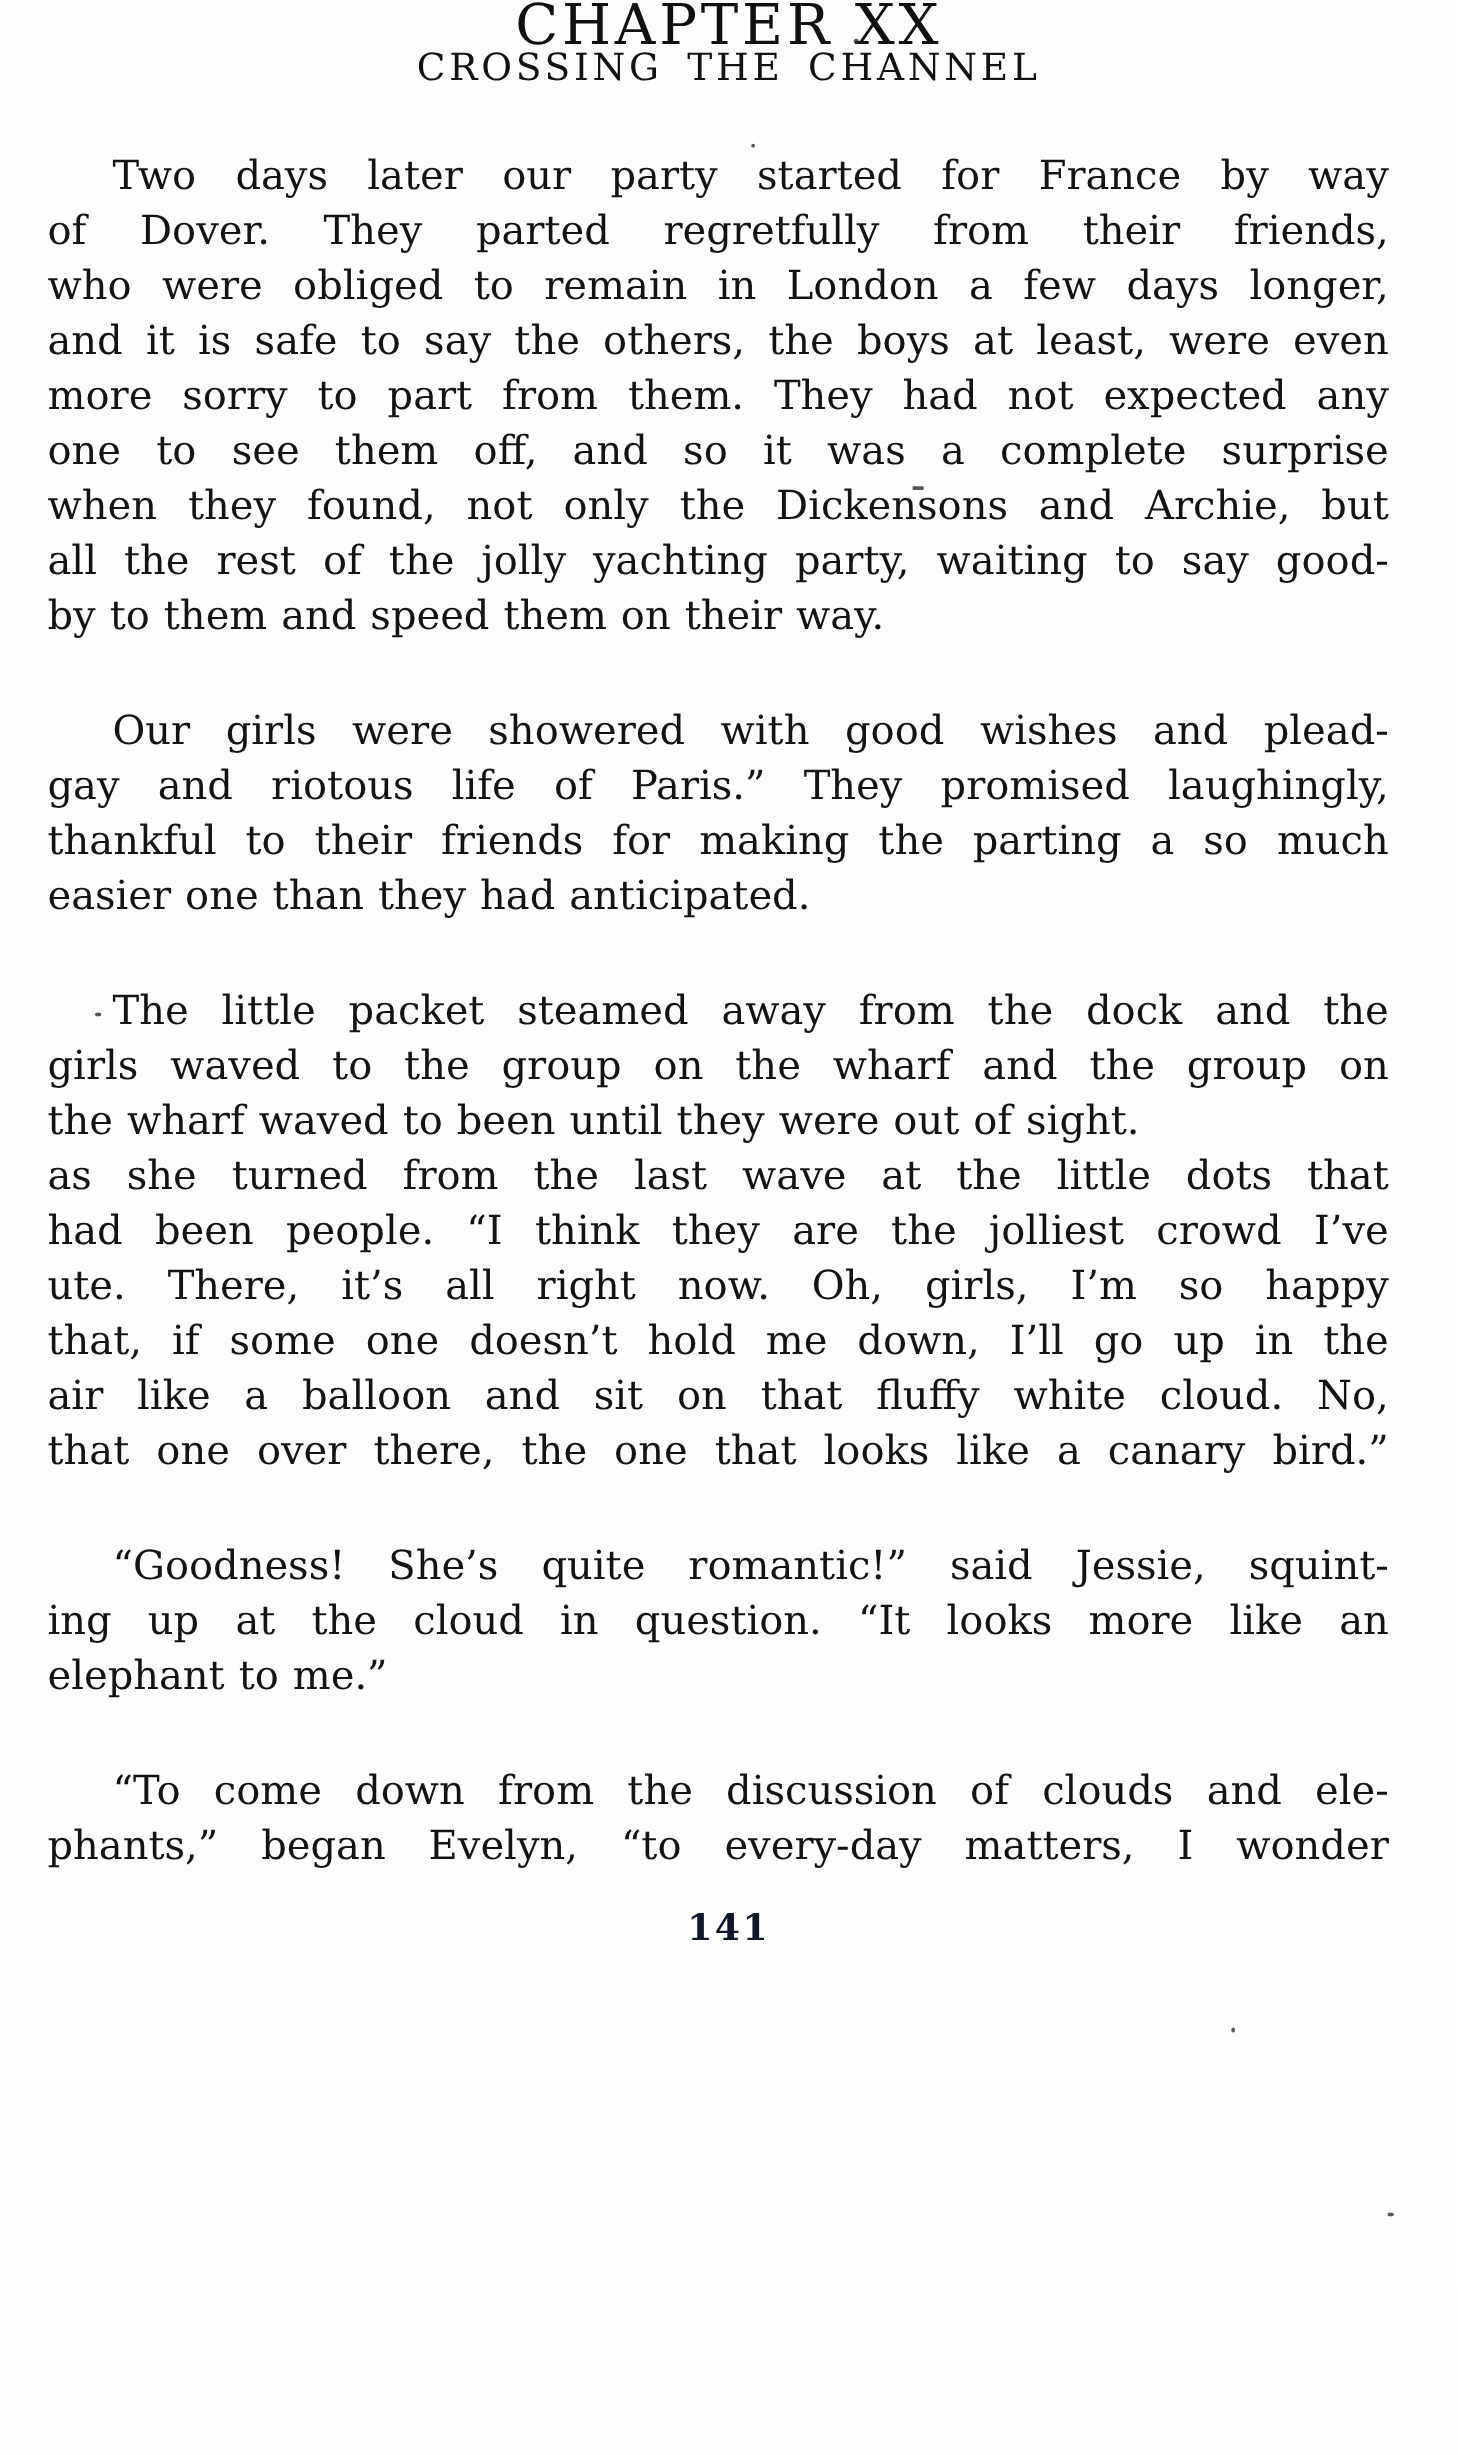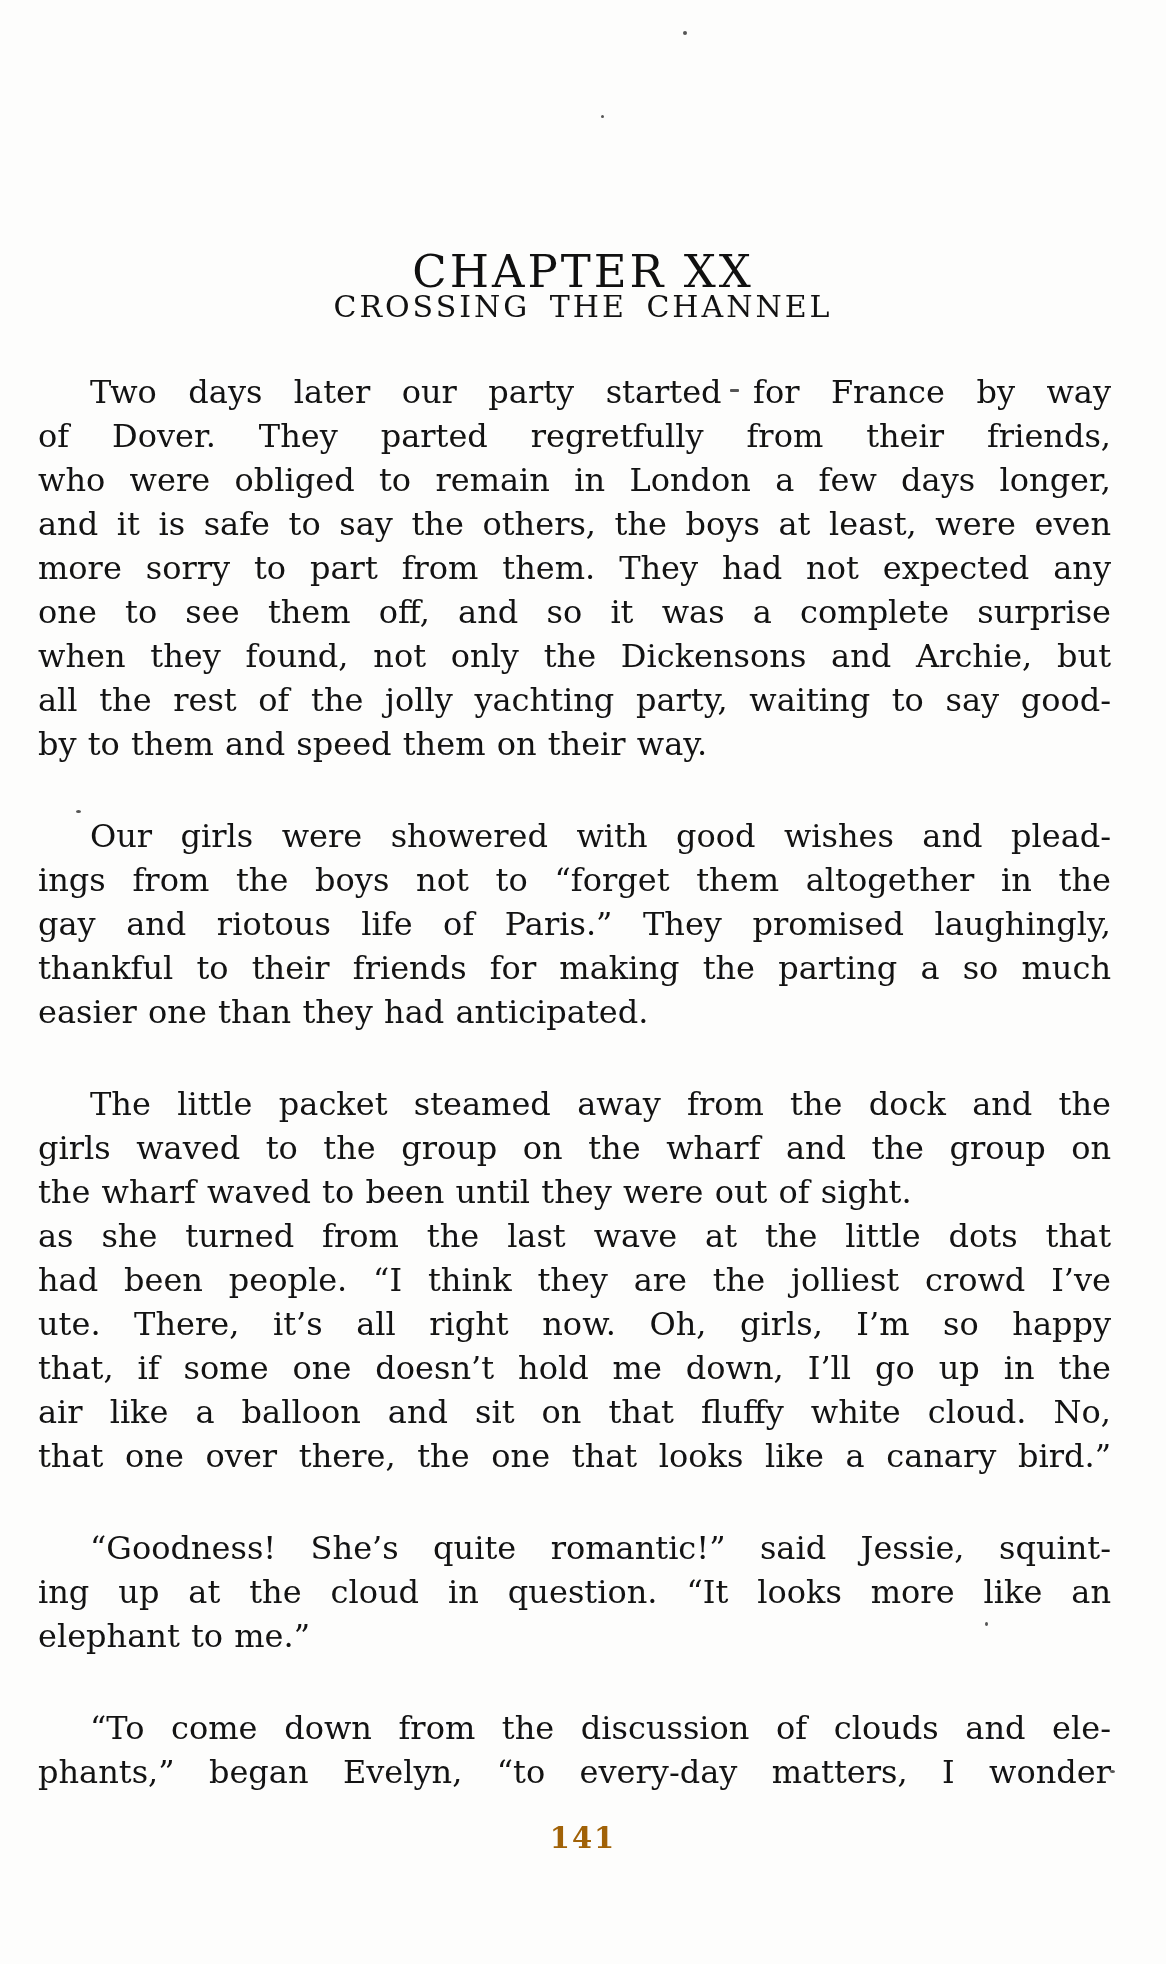--- a/index.html
+++ b/index.html
@@ -9,21 +9,20 @@
   }
   .sheet {
     position: relative;
     width: 1166px;
     height: 1964px;
     background: #fdfdfc;
     overflow: hidden;
     font-family: "DejaVu Serif", "Liberation Serif", serif;
     color: #131313;
     box-sizing: border-box;
-    padding-top: 252px;
   }
   .title {
     text-align: center;
     font-size: 45px;
     line-height: 40px;
     letter-spacing: 3px;
     color: #101010;
     white-space: nowrap;
   }
   .subtitle {
@@ -62,21 +61,21 @@
     padding-left: 52px;
     margin-top: 48px;
   }
   .pageno {
     margin-top: 26px;
     text-align: center;
     font-size: 29px;
     line-height: 36px;
     font-weight: 700;
     letter-spacing: 2px;
-    color: #a16207;
+    color: #0f172a;
   }
   .artifact {
     position: absolute;
     background: #2a2a2a;
     border-radius: 50%;
     opacity: 0.8;
   }
   .artifact.dash { border-radius: 1px; }
 </style>
 </head>
@@ -97,21 +96,20 @@
       <span class="ln j">and it is safe to say the others, the boys at least, were even</span>
       <span class="ln j">more sorry to part from them. They had not expected any</span>
       <span class="ln j">one to see them off, and so it was a complete surprise</span>
       <span class="ln j">when they found, not only the Dickensons and Archie, but</span>
       <span class="ln j">all the rest of the jolly yachting party, waiting to say good-</span>
       <span class="ln">by to them and speed them on their way.</span>
     </p>
 
     <p class="para gap-11">
       <span class="ln j ind">Our girls were showered with good wishes and plead-</span>
-      <span class="ln j">ings from the boys not to “forget them altogether in the</span>
       <span class="ln j">gay and riotous life of Paris.” They promised laughingly,</span>
       <span class="ln j">thankful to their friends for making the parting a so much</span>
       <span class="ln">easier one than they had anticipated.</span>
     </p>
 
     <p class="para gap-3">
       <span class="ln j ind">The little packet steamed away from the dock and the</span>
       <span class="ln j">girls waved to the group on the wharf and the group on</span>
       <span class="ln">the wharf waved to been until they were out of sight.</span>
     </p>

